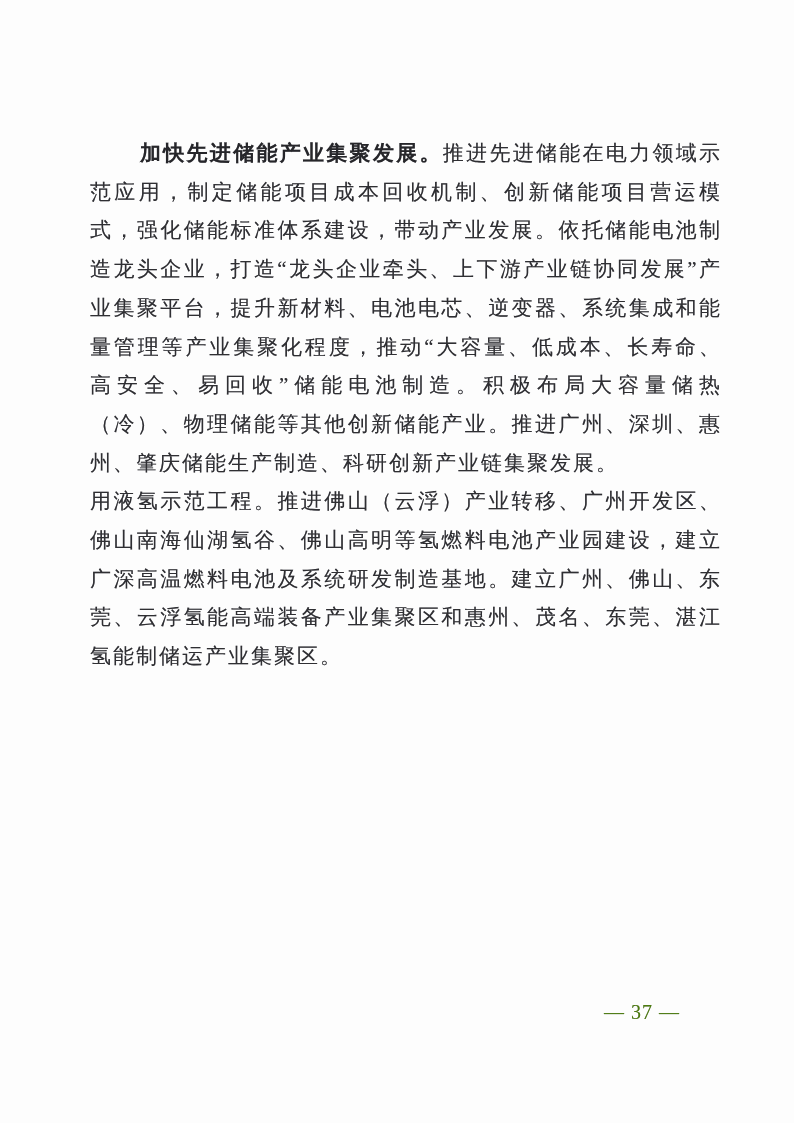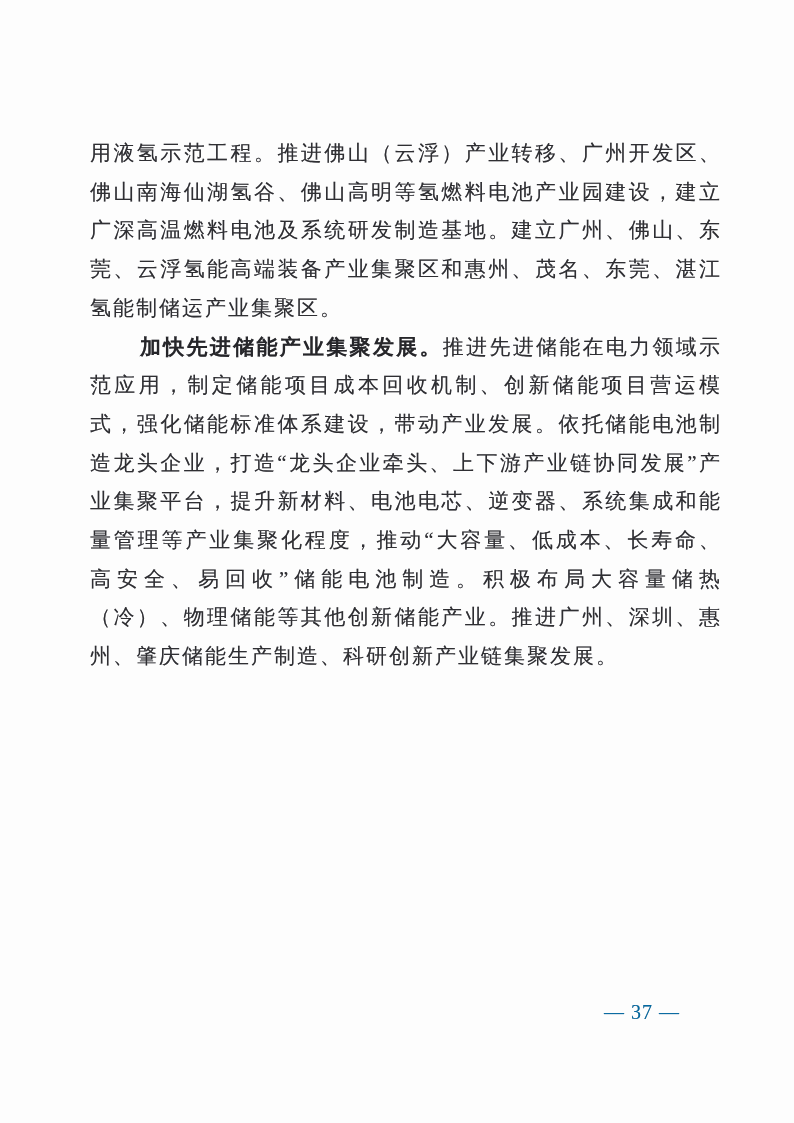--- a/index.html
+++ b/index.html
@@ -41,35 +41,35 @@
     font-weight: 700;
     color: #26262a;
   }
   .page-number {
     position: absolute;
     top: 1000px;
     right: 114px;
     font-size: 20px;
     line-height: 24px;
     letter-spacing: 1px;
-    color: #0369a1;
+    color: #4d7c0f;
     text-shadow: 0 0 0.5px rgba(40, 40, 55, 0.4);
     white-space: pre;
     text-align: right;
   }
 </style>
 </head>
 <body>
 
 <div class="page">
 
   <main class="text-block">
 
+    <p class="para indented"><span class="lead">加快先进储能产业集聚发展。</span><span class="body-text">推进先进储能在电力领域示范应用，制定储能项目成本回收机制、创新储能项目营运模式，强化储能标准体系建设，带动产业发展。依托储能电池制造龙头企业，打造“龙头企业牵头、上下游产业链协同发展”产业集聚平台，提升新材料、电池电芯、逆变器、系统集成和能量管理等产业集聚化程度，推动“大容量、低成本、长寿命、高安全、易回收”储能电池制造。积极布局大容量储热（冷）、物理储能等其他创新储能产业。推进广州、深圳、惠州、肇庆储能生产制造、科研创新产业链集聚发展。</span></p>
+
     <p class="para"><span class="body-text">用液氢示范工程。推进佛山（云浮）产业转移、广州开发区、佛山南海仙湖氢谷、佛山高明等氢燃料电池产业园建设，建立广深高温燃料电池及系统研发制造基地。建立广州、佛山、东莞、云浮氢能高端装备产业集聚区和惠州、茂名、东莞、湛江氢能制储运产业集聚区。</span></p>
-
-    <p class="para indented"><span class="lead">加快先进储能产业集聚发展。</span><span class="body-text">推进先进储能在电力领域示范应用，制定储能项目成本回收机制、创新储能项目营运模式，强化储能标准体系建设，带动产业发展。依托储能电池制造龙头企业，打造“龙头企业牵头、上下游产业链协同发展”产业集聚平台，提升新材料、电池电芯、逆变器、系统集成和能量管理等产业集聚化程度，推动“大容量、低成本、长寿命、高安全、易回收”储能电池制造。积极布局大容量储热（冷）、物理储能等其他创新储能产业。推进广州、深圳、惠州、肇庆储能生产制造、科研创新产业链集聚发展。</span></p>
 
 
   </main>
 
   <footer class="page-number">— 37 —</footer>
 
 </div>
 
 </body></html>

